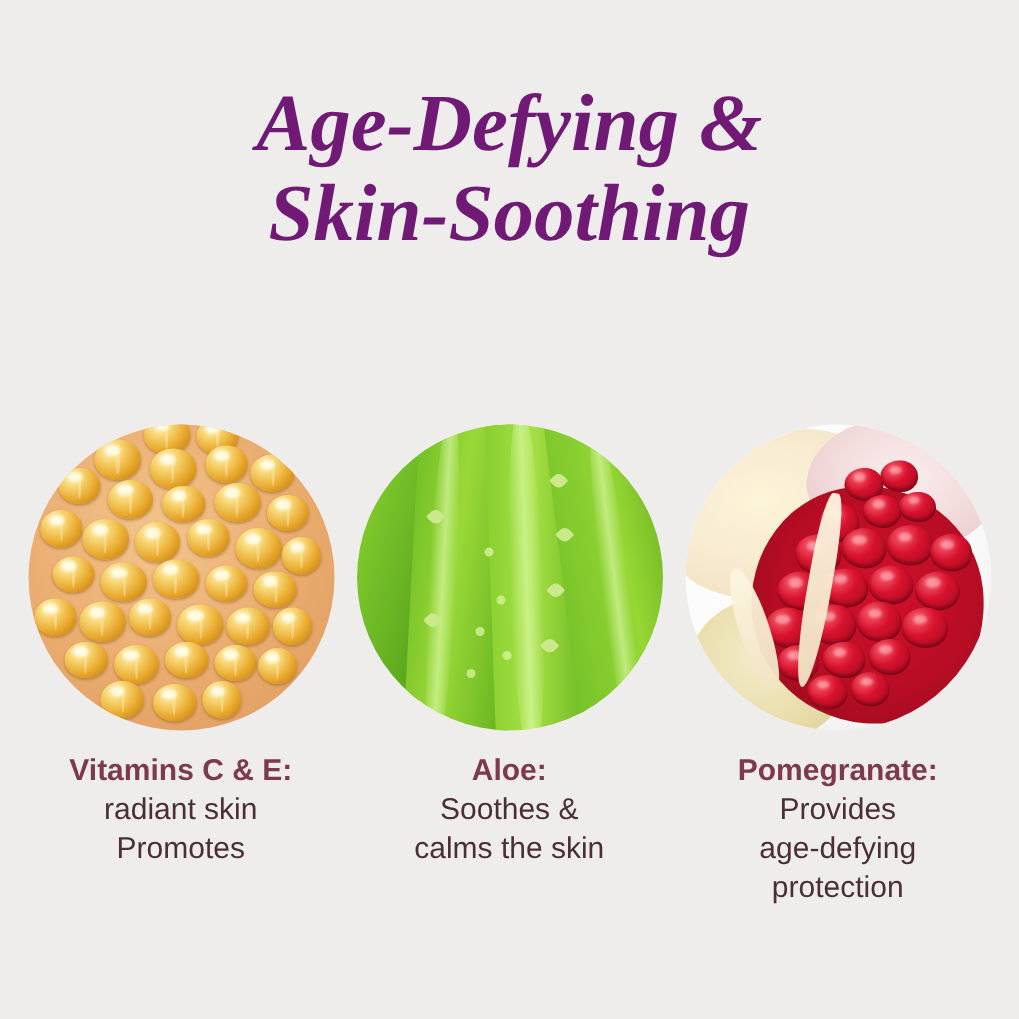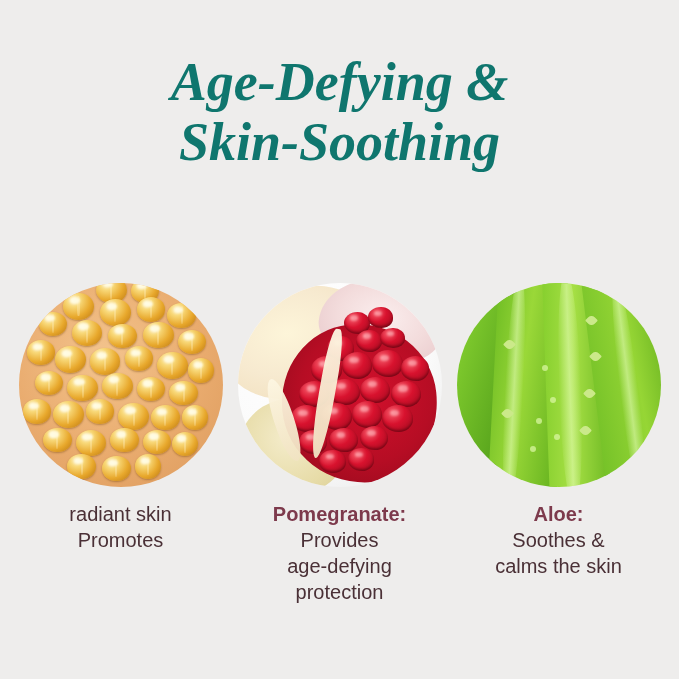--- a/index.html
+++ b/index.html
@@ -26,21 +26,21 @@
     position: absolute;
     top: 52px;
     left: 0;
     width: 679px;
     text-align: center;
     font-family: "Liberation Serif", "DejaVu Serif", serif;
     font-style: italic;
     font-weight: bold;
     font-size: 54px;
     line-height: 60px;
-    color: #0f766e;
+    color: #701a75;
     letter-spacing: 0px;
   }
   .headline .hl-line {
     display: block;
     white-space: nowrap;
   }
 
   
   .subtitle {
     position: absolute;
@@ -325,23 +325,57 @@
         <div class="cap" style="left:12%;top:71%;width:14%;height:12%"></div>
         <div class="cap" style="left:28%;top:72%;width:15%;height:13%"></div>
         <div class="cap" style="left:45%;top:71%;width:14%;height:12%"></div>
         <div class="cap" style="left:61%;top:72%;width:14%;height:12%"></div>
         <div class="cap" style="left:75%;top:73%;width:13%;height:12%"></div>
         <div class="cap" style="left:24%;top:84%;width:14%;height:12%"></div>
         <div class="cap" style="left:41%;top:85%;width:14%;height:12%"></div>
         <div class="cap" style="left:57%;top:84%;width:13%;height:12%"></div>
       </div>
       <div class="caption">
+        <span class="cap-title">Vitamins C &amp; E:</span>
         <span class="cap-body">
           <span class="ln">radiant skin</span>
           <span class="ln">Promotes</span>
+        </span>
+      </div>
+    </div>
+
+    <div class="col">
+      <div class="circle circle-aloe">
+        <div class="leaf leaf-a"></div>
+        <div class="leaf leaf-b"></div>
+        <div class="leaf leaf-c"></div>
+        <div class="leaf leaf-d"></div>
+
+        <div class="leaf-shine" style="left:24%;top:-6%;width:9%;height:116%;transform:rotate(3deg)"></div>
+        <div class="leaf-shine" style="left:50%;top:-6%;width:11%;height:116%;transform:rotate(-2deg)"></div>
+        <div class="leaf-shine" style="left:80%;top:-4%;width:9%;height:112%;transform:rotate(-7deg)"></div>
+
+        <div class="spine" style="left:64%;top:16%"></div>
+        <div class="spine" style="left:66%;top:34%"></div>
+        <div class="spine" style="left:63%;top:52%"></div>
+        <div class="spine" style="left:61%;top:70%"></div>
+        <div class="spine" style="left:24%;top:28%"></div>
+        <div class="spine" style="left:23%;top:62%"></div>
+
+        <div class="leaf-dot" style="left:42%;top:40%"></div>
+        <div class="leaf-dot" style="left:46%;top:56%"></div>
+        <div class="leaf-dot" style="left:39%;top:66%"></div>
+        <div class="leaf-dot" style="left:48%;top:74%"></div>
+        <div class="leaf-dot" style="left:36%;top:80%"></div>
+      </div>
+      <div class="caption">
+        <span class="cap-title">Aloe:</span>
+        <span class="cap-body">
+          <span class="ln">Soothes &amp;</span>
+          <span class="ln">calms the skin</span>
         </span>
       </div>
     </div>
 
     <div class="col">
       <div class="circle circle-pom">
         <div class="pom-pith"></div>
         <div class="pom-pith2"></div>
         <div class="pom-rind"></div>
         <div class="pom-mass"></div>
@@ -380,47 +414,14 @@
       <div class="caption">
         <span class="cap-title">Pomegranate:</span>
         <span class="cap-body">
           <span class="ln">Provides</span>
           <span class="ln">age-defying</span>
           <span class="ln">protection</span>
         </span>
       </div>
     </div>
 
-    <div class="col">
-      <div class="circle circle-aloe">
-        <div class="leaf leaf-a"></div>
-        <div class="leaf leaf-b"></div>
-        <div class="leaf leaf-c"></div>
-        <div class="leaf leaf-d"></div>
-
-        <div class="leaf-shine" style="left:24%;top:-6%;width:9%;height:116%;transform:rotate(3deg)"></div>
-        <div class="leaf-shine" style="left:50%;top:-6%;width:11%;height:116%;transform:rotate(-2deg)"></div>
-        <div class="leaf-shine" style="left:80%;top:-4%;width:9%;height:112%;transform:rotate(-7deg)"></div>
-
-        <div class="spine" style="left:64%;top:16%"></div>
-        <div class="spine" style="left:66%;top:34%"></div>
-        <div class="spine" style="left:63%;top:52%"></div>
-        <div class="spine" style="left:61%;top:70%"></div>
-        <div class="spine" style="left:24%;top:28%"></div>
-        <div class="spine" style="left:23%;top:62%"></div>
-
-        <div class="leaf-dot" style="left:42%;top:40%"></div>
-        <div class="leaf-dot" style="left:46%;top:56%"></div>
-        <div class="leaf-dot" style="left:39%;top:66%"></div>
-        <div class="leaf-dot" style="left:48%;top:74%"></div>
-        <div class="leaf-dot" style="left:36%;top:80%"></div>
-      </div>
-      <div class="caption">
-        <span class="cap-title">Aloe:</span>
-        <span class="cap-body">
-          <span class="ln">Soothes &amp;</span>
-          <span class="ln">calms the skin</span>
-        </span>
-      </div>
-    </div>
-
   </div>
 </div>
 
 </body></html>

